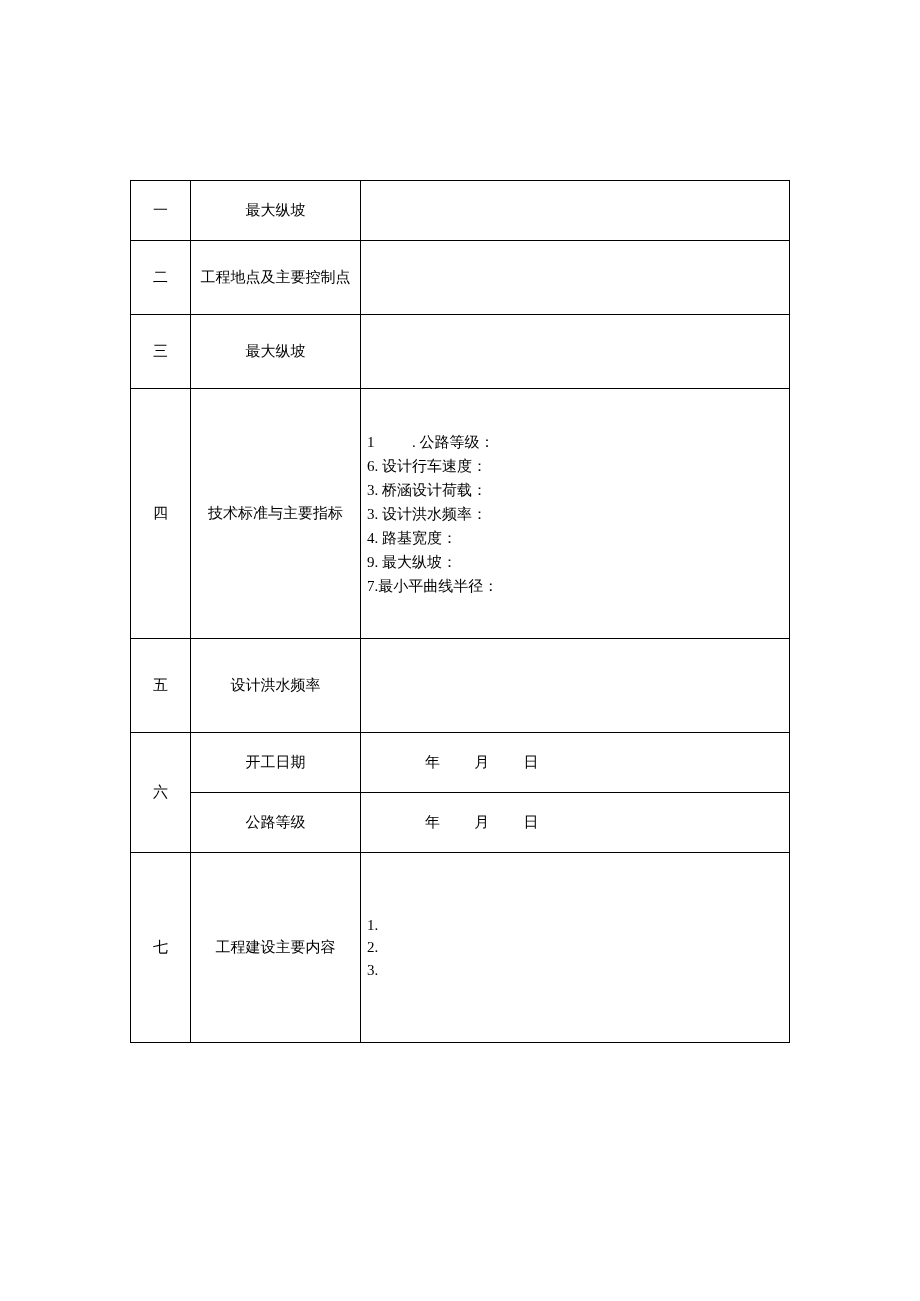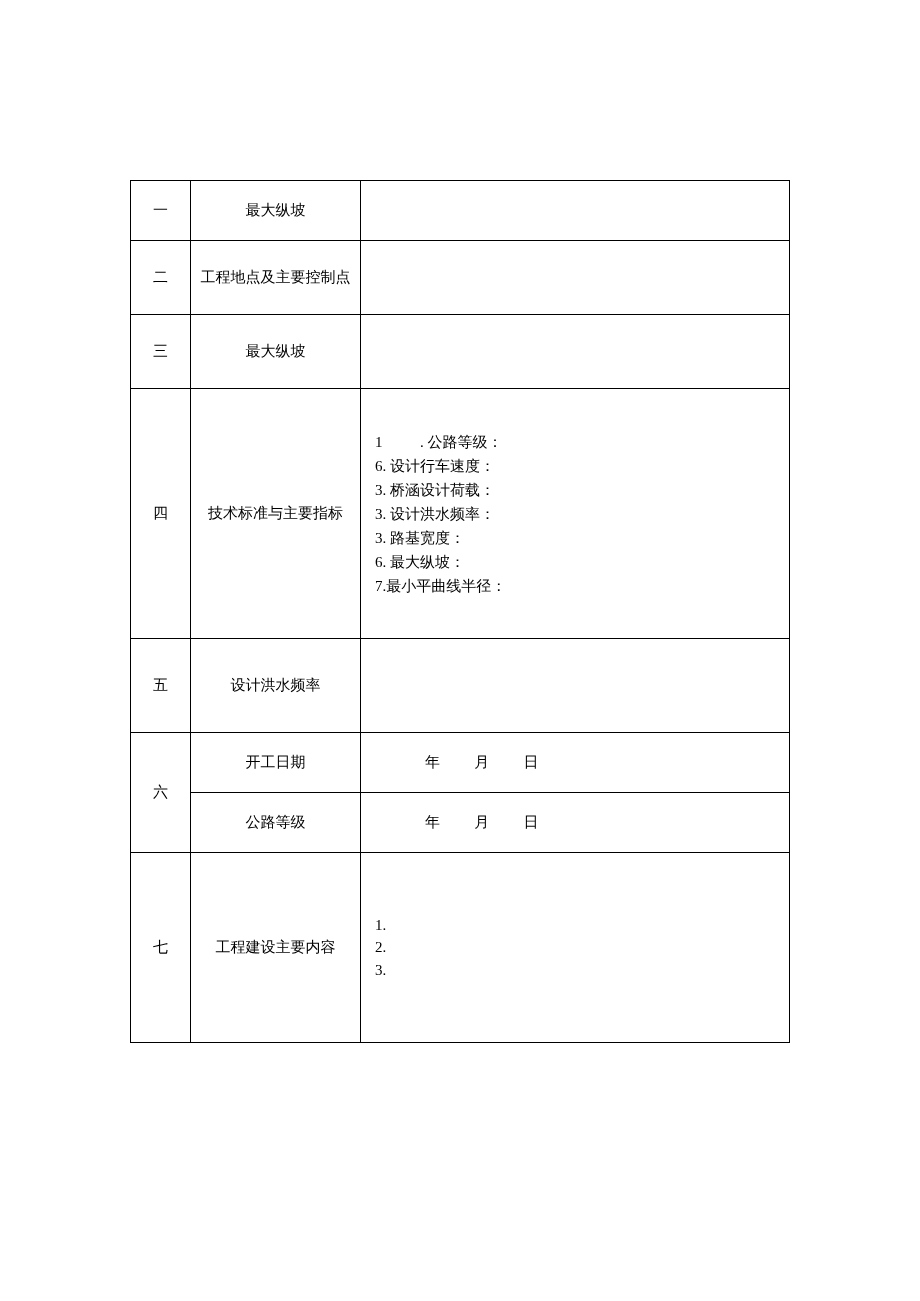--- a/index.html
+++ b/index.html
@@ -34,21 +34,21 @@
       padding: 4px;
     }
     .col-num {
       width: 60px;
     }
     .col-label {
       width: 170px;
     }
     .col-content {
       text-align: left;
-      padding-left: 12px;
+      padding-left: 4px;
     }
     .row-short {
       height: 60px;
     }
     .row-med {
       height: 74px;
     }
     .row-five {
       height: 94px;
     }
@@ -101,22 +101,22 @@
     </tr>
     <tr class="row-tall">
       <td class="col-num">四</td>
       <td class="col-label">技术标准与主要指标</td>
       <td class="col-content">
         <div class="tech-list">
           <div class="tech-line1">1          . 公路等级：</div>
           <div>6. 设计行车速度：</div>
           <div>3. 桥涵设计荷载：</div>
           <div>3. 设计洪水频率：</div>
-          <div>3. 路基宽度：</div>
-          <div>6. 最大纵坡：</div>
+          <div>4. 路基宽度：</div>
+          <div>9. 最大纵坡：</div>
           <div>7.最小平曲线半径：</div>
         </div>
       </td>
     </tr>
     <tr class="row-five">
       <td class="col-num">五</td>
       <td class="col-label">设计洪水频率</td>
       <td class="col-content"></td>
     </tr>
     <tr class="row-short">

